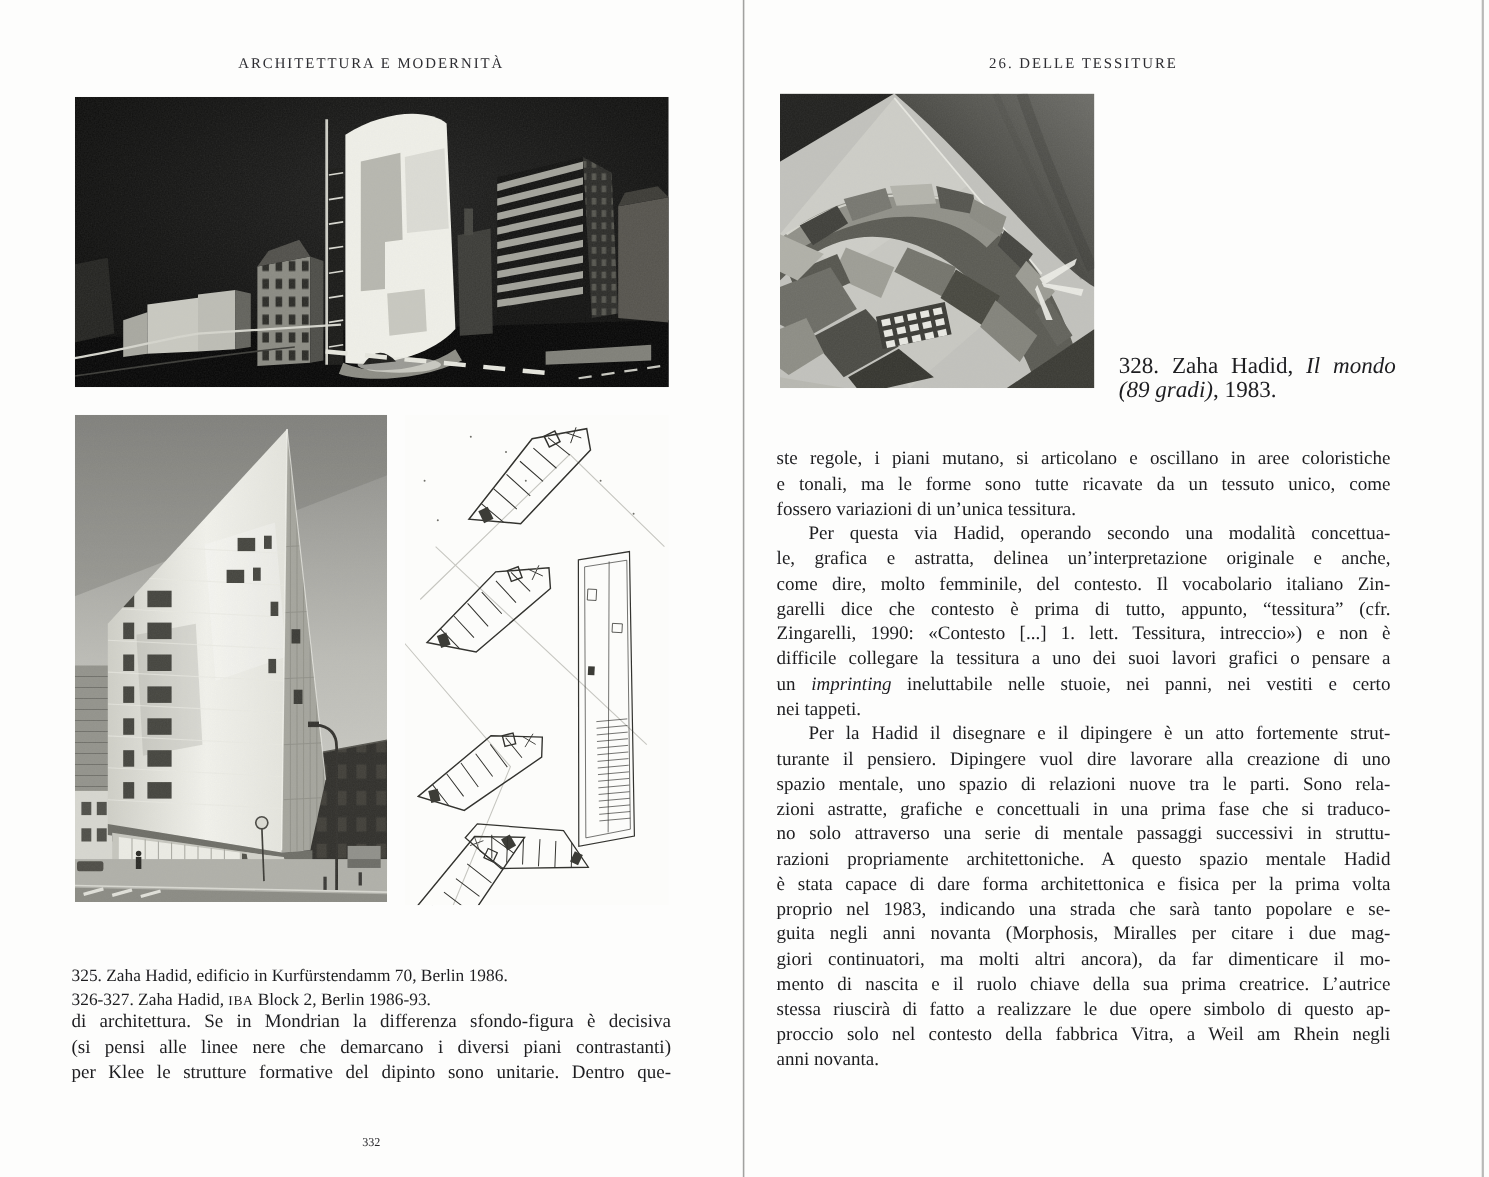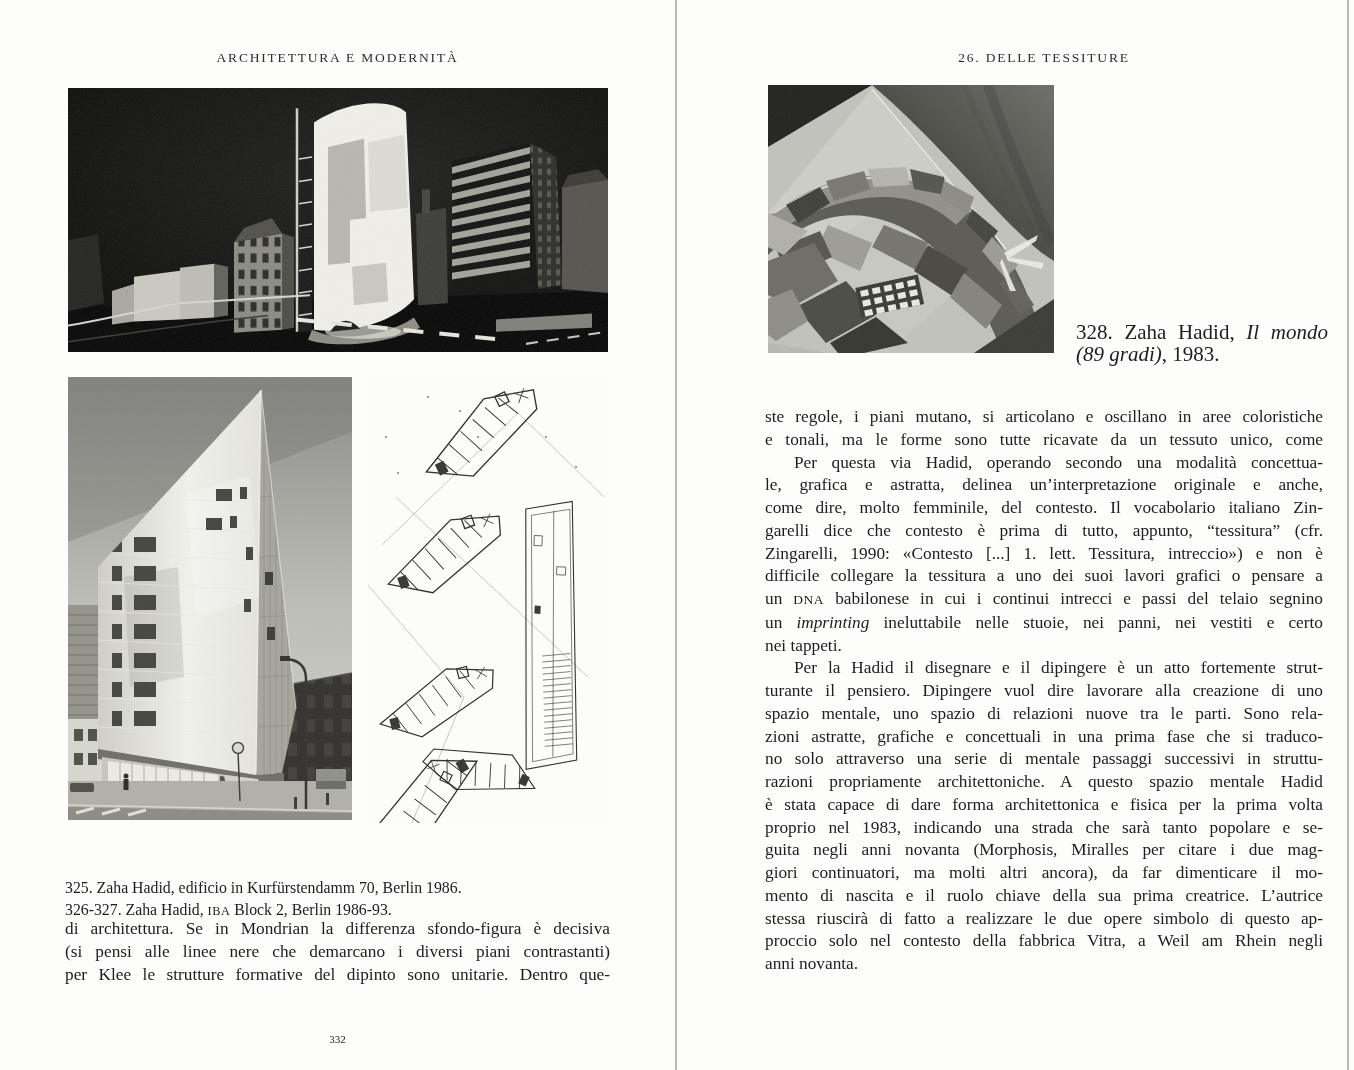--- a/index.html
+++ b/index.html
@@ -330,21 +330,21 @@
 
     <div class="abs bodytext" style="left:65px;top:918px;width:545px;">
         <div class="tline">di architettura. Se in Mondrian la differenza sfondo-figura è decisiva</div>
         <div class="tline">(si pensi alle linee nere che demarcano i diversi piani contrastanti)</div>
         <div class="tline">per Klee le strutture formative del dipinto sono unitarie. Dentro que-</div>
       </div>
 
     <div class="abs pagenum" style="left:65px;top:1033px;width:545px;">332</div>
   </div>
 
-  <div class="abs" style="left:701px;top:0;width:592px;height:1070px;">
+  <div class="abs" style="left:642px;top:0;width:592px;height:1070px;">
 
     <div class="abs page-header" style="left:64px;top:50px;width:558px;">26. DELLE TESSITURE</div>
 
     <div class="fig" style="left:67px;top:85px;width:286px;height:268px;">
       <svg viewBox="0 0 286 268" preserveAspectRatio="none">
         <defs>
           <linearGradient id="smk" x1="1" y1="0" x2="0" y2="1">
             <stop offset="0" stop-color="#6d6d68"></stop>
               <stop offset="0.5" stop-color="#4a4a45"></stop>
               <stop offset="1" stop-color="#a8a8a1"></stop>
@@ -412,27 +412,27 @@
         <polygon points="0,258 60,268 0,268" fill="#b8b8b1"></polygon>
         <rect width="286" height="268" filter="url(#gr4)" opacity="0.2"></rect>
       </svg>
     </div>
 
     <div class="abs sidecaption" style="left:375px;top:322px;width:252px;">328. Zaha Hadid, <i>Il mondo (89 gradi)</i>, 1983.</div>
 
     <div class="abs bodytext" style="left:64px;top:406px;width:558px;">
         <div class="tline">ste regole, i piani mutano, si articolano e oscillano in aree coloristiche</div>
         <div class="tline">e tonali, ma le forme sono tutte ricavate da un tessuto unico, come</div>
+        <div class="tline end">fossero variazioni di un’unica tessitura.</div>
         <div class="tline indent">Per questa via Hadid, operando secondo una modalità concettua-</div>
         <div class="tline">le, grafica e astratta, delinea un’interpretazione originale e anche,</div>
         <div class="tline">come dire, molto femminile, del contesto. Il vocabolario italiano Zin-</div>
         <div class="tline">garelli dice che contesto è prima di tutto, appunto, “tessitura” (cfr.</div>
         <div class="tline">Zingarelli, 1990: «Contesto [...] 1. lett. Tessitura, intreccio») e non è</div>
         <div class="tline">difficile collegare la tessitura a uno dei suoi lavori grafici o pensare a</div>
-        <div class="tline">un <span class="sc">DNA</span> babilonese in cui i continui intrecci e passi del telaio segnino</div>
         <div class="tline">un <i>imprinting</i> ineluttabile nelle stuoie, nei panni, nei vestiti e certo</div>
         <div class="tline end">nei tappeti.</div>
         <div class="tline indent">Per la Hadid il disegnare e il dipingere è un atto fortemente strut-</div>
         <div class="tline">turante il pensiero. Dipingere vuol dire lavorare alla creazione di uno</div>
         <div class="tline">spazio mentale, uno spazio di relazioni nuove tra le parti. Sono rela-</div>
         <div class="tline">zioni astratte, grafiche e concettuali in una prima fase che si traduco-</div>
         <div class="tline">no solo attraverso una serie di mentale passaggi successivi in struttu-</div>
         <div class="tline">razioni propriamente architettoniche. A questo spazio mentale Hadid</div>
         <div class="tline">è stata capace di dare forma architettonica e fisica per la prima volta</div>
         <div class="tline">proprio nel 1983, indicando una strada che sarà tanto popolare e se-</div>

